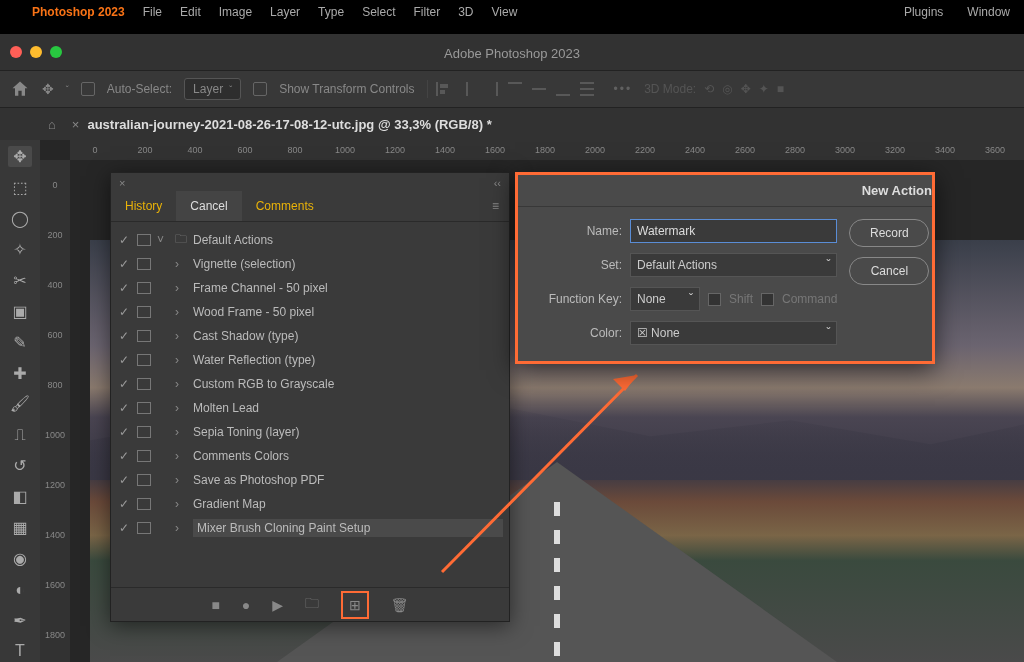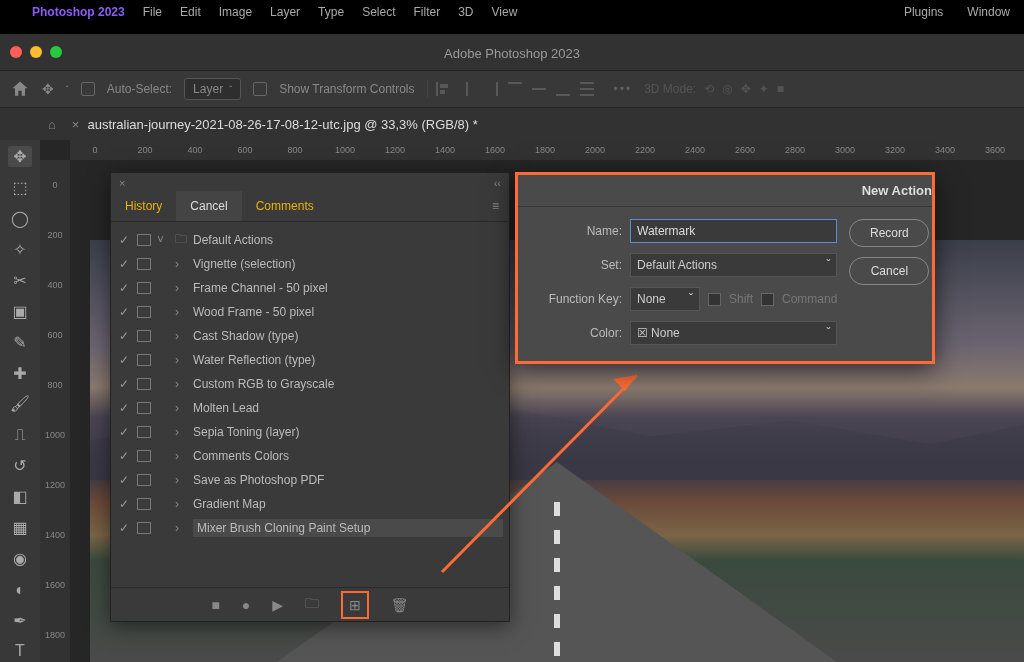--- a/index.html
+++ b/index.html
@@ -1,19 +1,19 @@
 <!DOCTYPE html>
 <html><head>
 <meta charset="utf-8">
 <style>
 *{margin:0;padding:0;box-sizing:border-box;font-family:-apple-system,BlinkMacSystemFont,"Segoe UI",sans-serif;user-select:none}
 body{background:#000;width:1024px;height:662px;overflow:hidden;position:relative;color:#ccc;font-size:12px}
 .menubar{height:24px;background:#000;display:flex;align-items:center;padding:0 14px;gap:18px;color:#aaa}
 .menubar .apple{font-size:14px;color:#bbb}
-.menubar .app-name{font-weight:600;color:#8b5cf6}
+.menubar .app-name{font-weight:600;color:#f97316}
 .menubar .item{cursor:default}
 .menubar .right{margin-left:auto;display:flex;gap:24px}
 .window{position:absolute;top:34px;left:0;right:0;bottom:0;background:#323232}
 .traffic{position:absolute;top:12px;left:10px;display:flex;gap:8px}
 .tdot{width:12px;height:12px;border-radius:50%}
 .tdot.r{background:#ff5f57}.tdot.y{background:#febc2e}.tdot.g{background:#28c840}
 .title-center{position:absolute;top:12px;left:0;right:0;text-align:center;color:#999;font-size:13px}
 .optbar{position:absolute;top:36px;left:0;right:0;height:38px;background:#383838;border-top:1px solid #222;border-bottom:1px solid #222;display:flex;align-items:center;padding:0 10px;gap:12px;color:#888}
 .home{width:20px;height:20px}
 .move-icon{font-size:14px}
@@ -152,21 +152,21 @@
       <span>◎</span>
       <span>✥</span>
       <span>✦</span>
       <span>■</span>
     </div>
   </div>
 
   <div class="doctab">
     <span class="home-ico">⌂</span>
     <span style="color:#888">×</span>
-    <span style="font-weight:400">australian-journey-2021-08-26-17-08-12-utc.jpg @ 33,3% (RGB/8) *</span>
+    <span style="font-weight:700">australian-journey-2021-08-26-17-08-12-utc.jpg @ 33,3% (RGB/8) *</span>
   </div>
 
   <div class="toolstrip">
     <div class="tool active">✥</div>
     <div class="tool">⬚</div>
     <div class="tool">◯</div>
     <div class="tool">✧</div>
     <div class="tool">✂</div>
     <div class="tool">▣</div>
     <div class="tool">✎</div>

